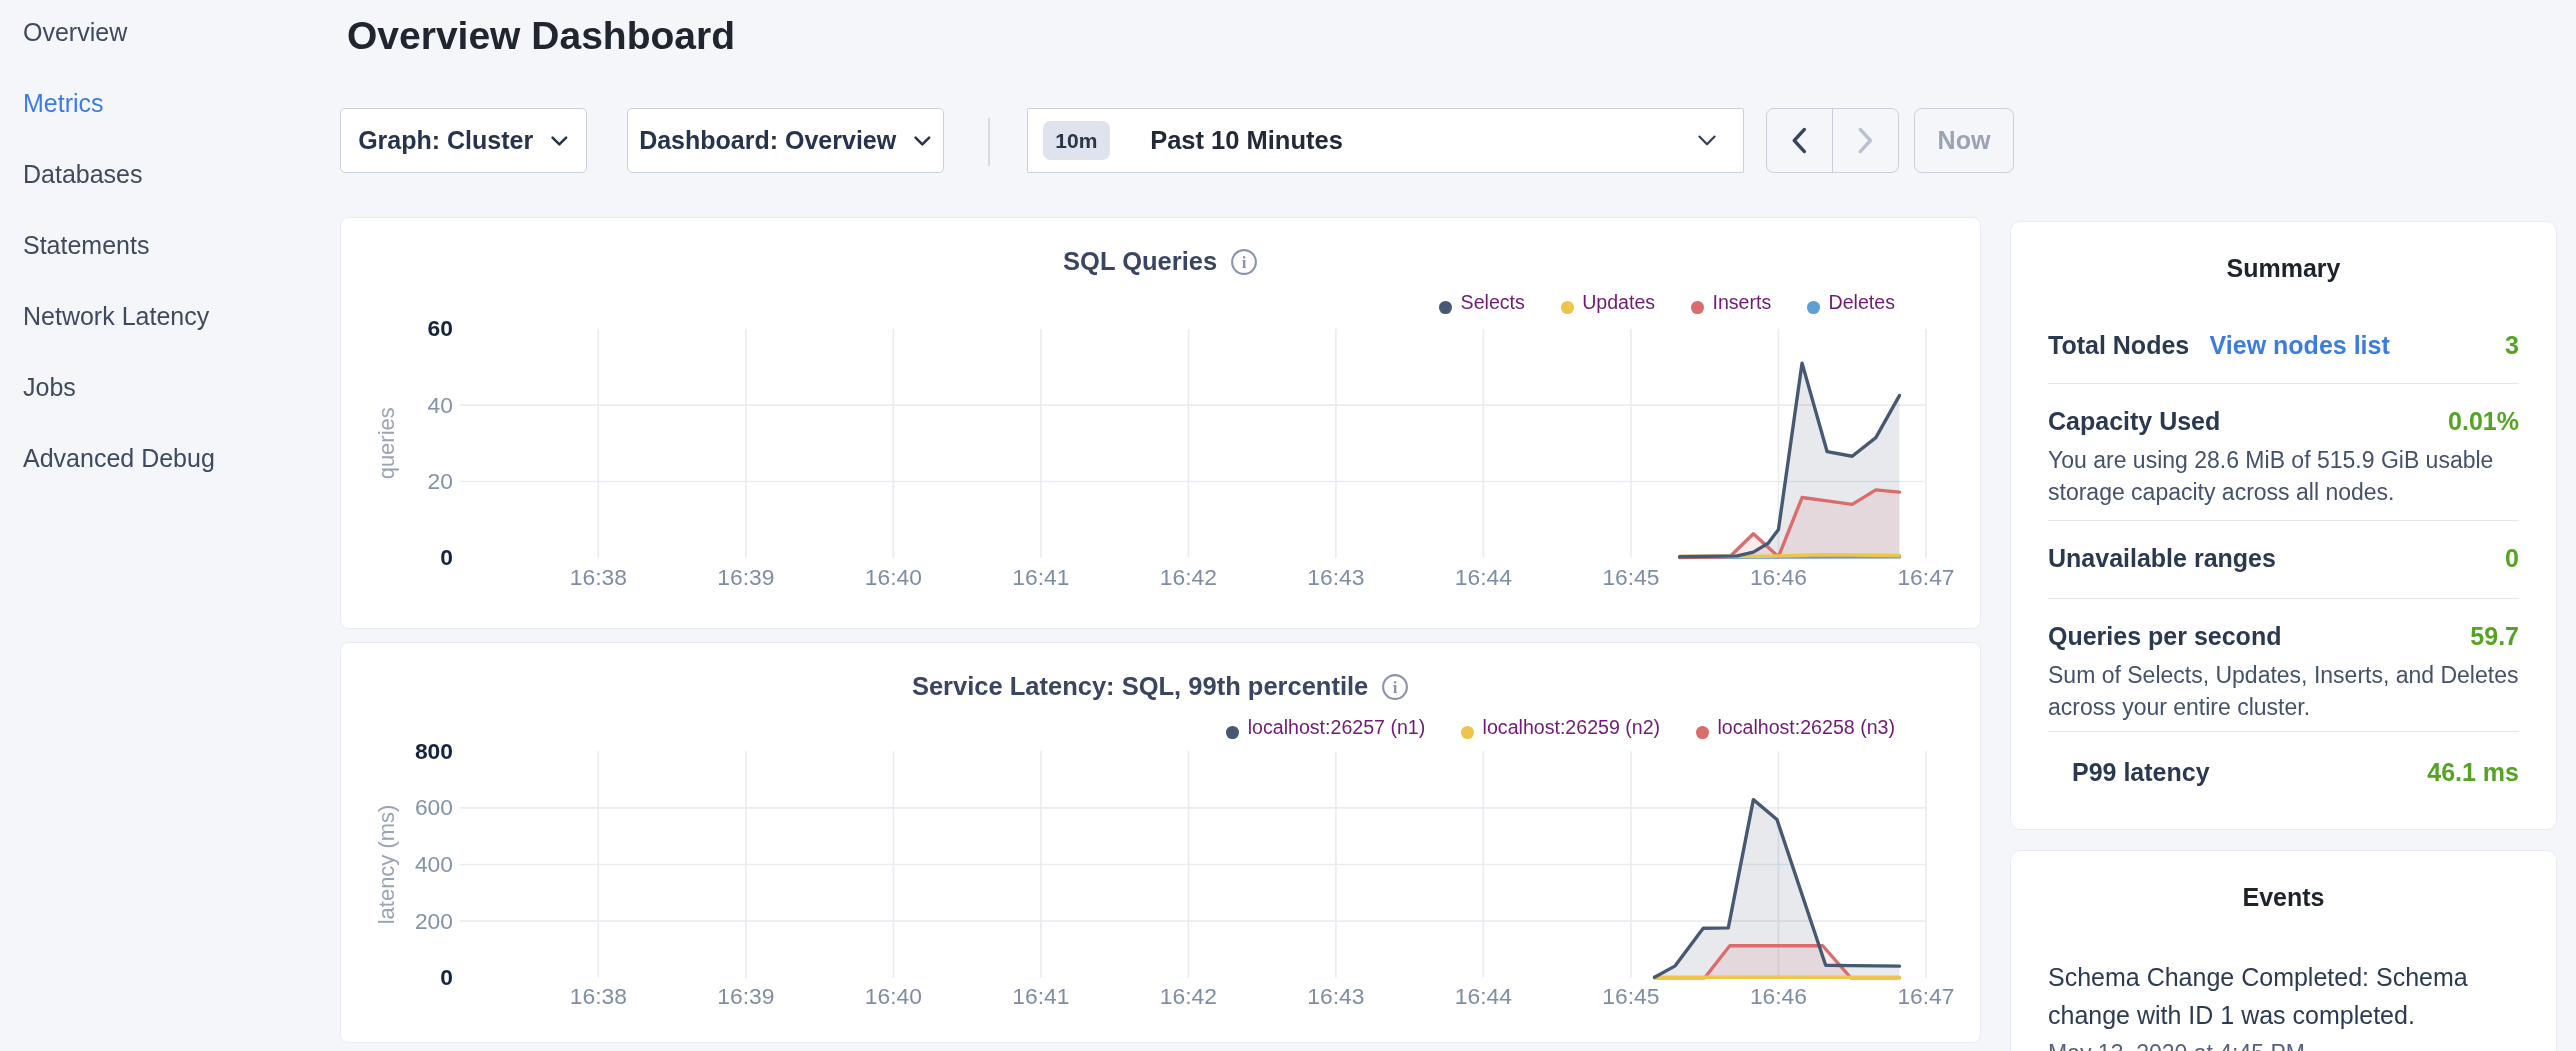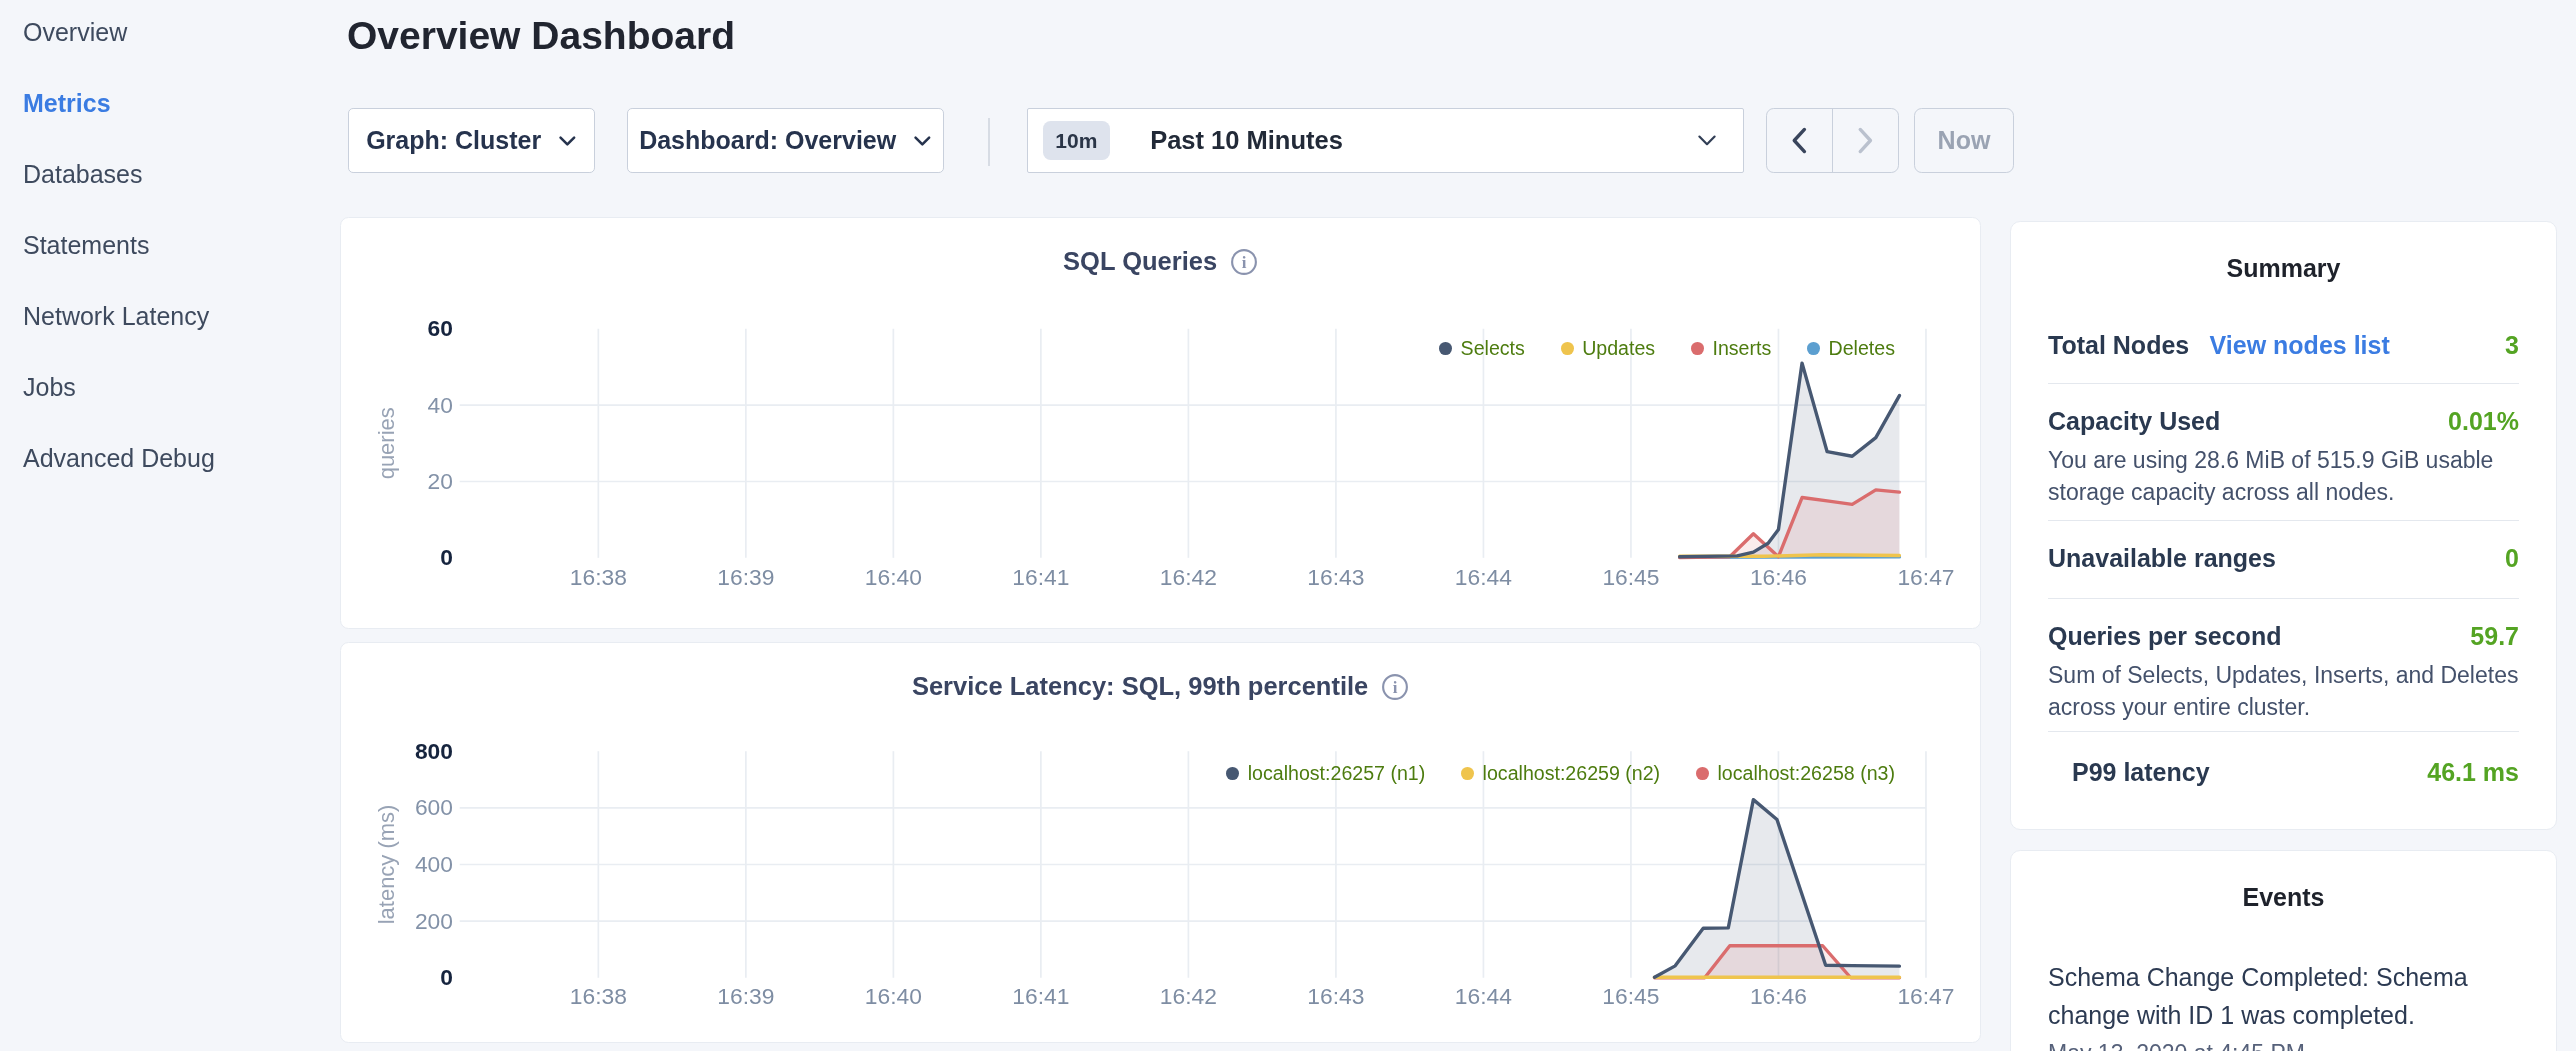--- a/index.html
+++ b/index.html
@@ -5,30 +5,30 @@
   * { margin:0; padding:0; box-sizing:border-box; }
   html,body { width:2576px; height:1051px; }
   body { font-family:"Liberation Sans", sans-serif; background:#F4F6FA; overflow:hidden; }
   .page { position:relative; width:2576px; height:1051px; background:#F4F6FA; }
 
   
   .sidebar { position:absolute; left:0; top:0; width:336px; height:100%; }
   .sidebar ul { list-style:none; margin-top:-3.4px; }
   .sidebar li { height:71px; display:flex; align-items:center; padding-left:23px;
                 font-size:25px; color:#3E4A5E; cursor:pointer; }
-  .sidebar li.active { color:#3B7CE2; font-weight:700; }
+  .sidebar li.active { color:#3B7CE2; font-weight:400; }
 
   
   .page-title { position:absolute; left:347px; top:10.2px; font-size:39px; font-weight:600;
                 color:#212530; line-height:51px; }
   .dropdown { position:absolute; top:108px; height:65px; background:#fff;
               border:0.9px solid #C9D0DC; border-radius:5.1px; display:flex; align-items:center;
               justify-content:center; gap:17px; font-size:25px; font-weight:700; color:#26334D;
               cursor:pointer; }
-  #dd-graph { left:348px; width:247px; }
+  #dd-graph { left:340px; width:247px; }
   #dd-dashboard { left:627px; width:317px; }
   .vdiv { position:absolute; left:988px; top:118px; width:1.7px; height:48px; background:#D7DCE4; }
   .timebox { position:absolute; left:1027px; top:108px; width:717px; height:65px; background:#fff;
              border:0.9px solid #C9D0DC; border-radius:2px; display:flex; align-items:center;
              padding:0 25.5px 0 14.5px; cursor:pointer; }
   .timebadge { background:#DEE3ED; border-radius:7.7px; padding:7.7px 12.8px; font-size:21px;
                font-weight:700; color:#2A3547; }
   .timelabel { margin-left:40px; font-size:25.5px; font-weight:700; color:#222A38; }
   .timebox .chev { margin-left:auto; }
   .navgroup { position:absolute; left:1766px; top:108px; width:133px; height:65px;
@@ -40,21 +40,21 @@
             justify-content:center; font-size:25px; font-weight:700; color:#9AA3B3; cursor:default; }
 
   
   .card { position:absolute; left:340px; width:1641px; background:#fff;
           border:0.9px solid #E8ECF2; border-radius:8.5px; }
   #chart-card-0 { top:217px; height:412px; }
   #chart-card-1 { top:642px; height:401px; }
   .chart-title { position:absolute; top:29px; left:0; right:0; display:flex; justify-content:center;
                  align-items:center; gap:12.8px; font-size:25.5px; font-weight:700; color:#3A4562; }
   .legend { position:absolute; top:73px; right:85px; display:flex; gap:36px; align-items:center; }
-  .legend-item { display:flex; gap:8.5px; align-items:center; font-size:19.6px; color:#4d7c0f;margin-top:46px; }
+  .legend-item { display:flex; gap:8.5px; align-items:flex-end; font-size:19.6px; color:#701a75; }
   .legend-dot { width:12.8px; height:12.8px; border-radius:50%; display:inline-block; }
   svg.plot { position:absolute; left:0; top:0; width:100%; height:100%; }
   svg.plot text { font-family:"Liberation Sans", sans-serif; }
   .tick-x { fill:#7E8DA3; font-size:27px; }
   .tick-y { fill:#8392A8; font-size:27px; }
   .tick-y-strong { fill:#16243E; font-size:27px; font-weight:700; }
   .axis-label { fill:#98A3B5; font-size:26px; }
 
   
   .side-card { position:absolute; left:2010px; width:547px; background:#fff;

